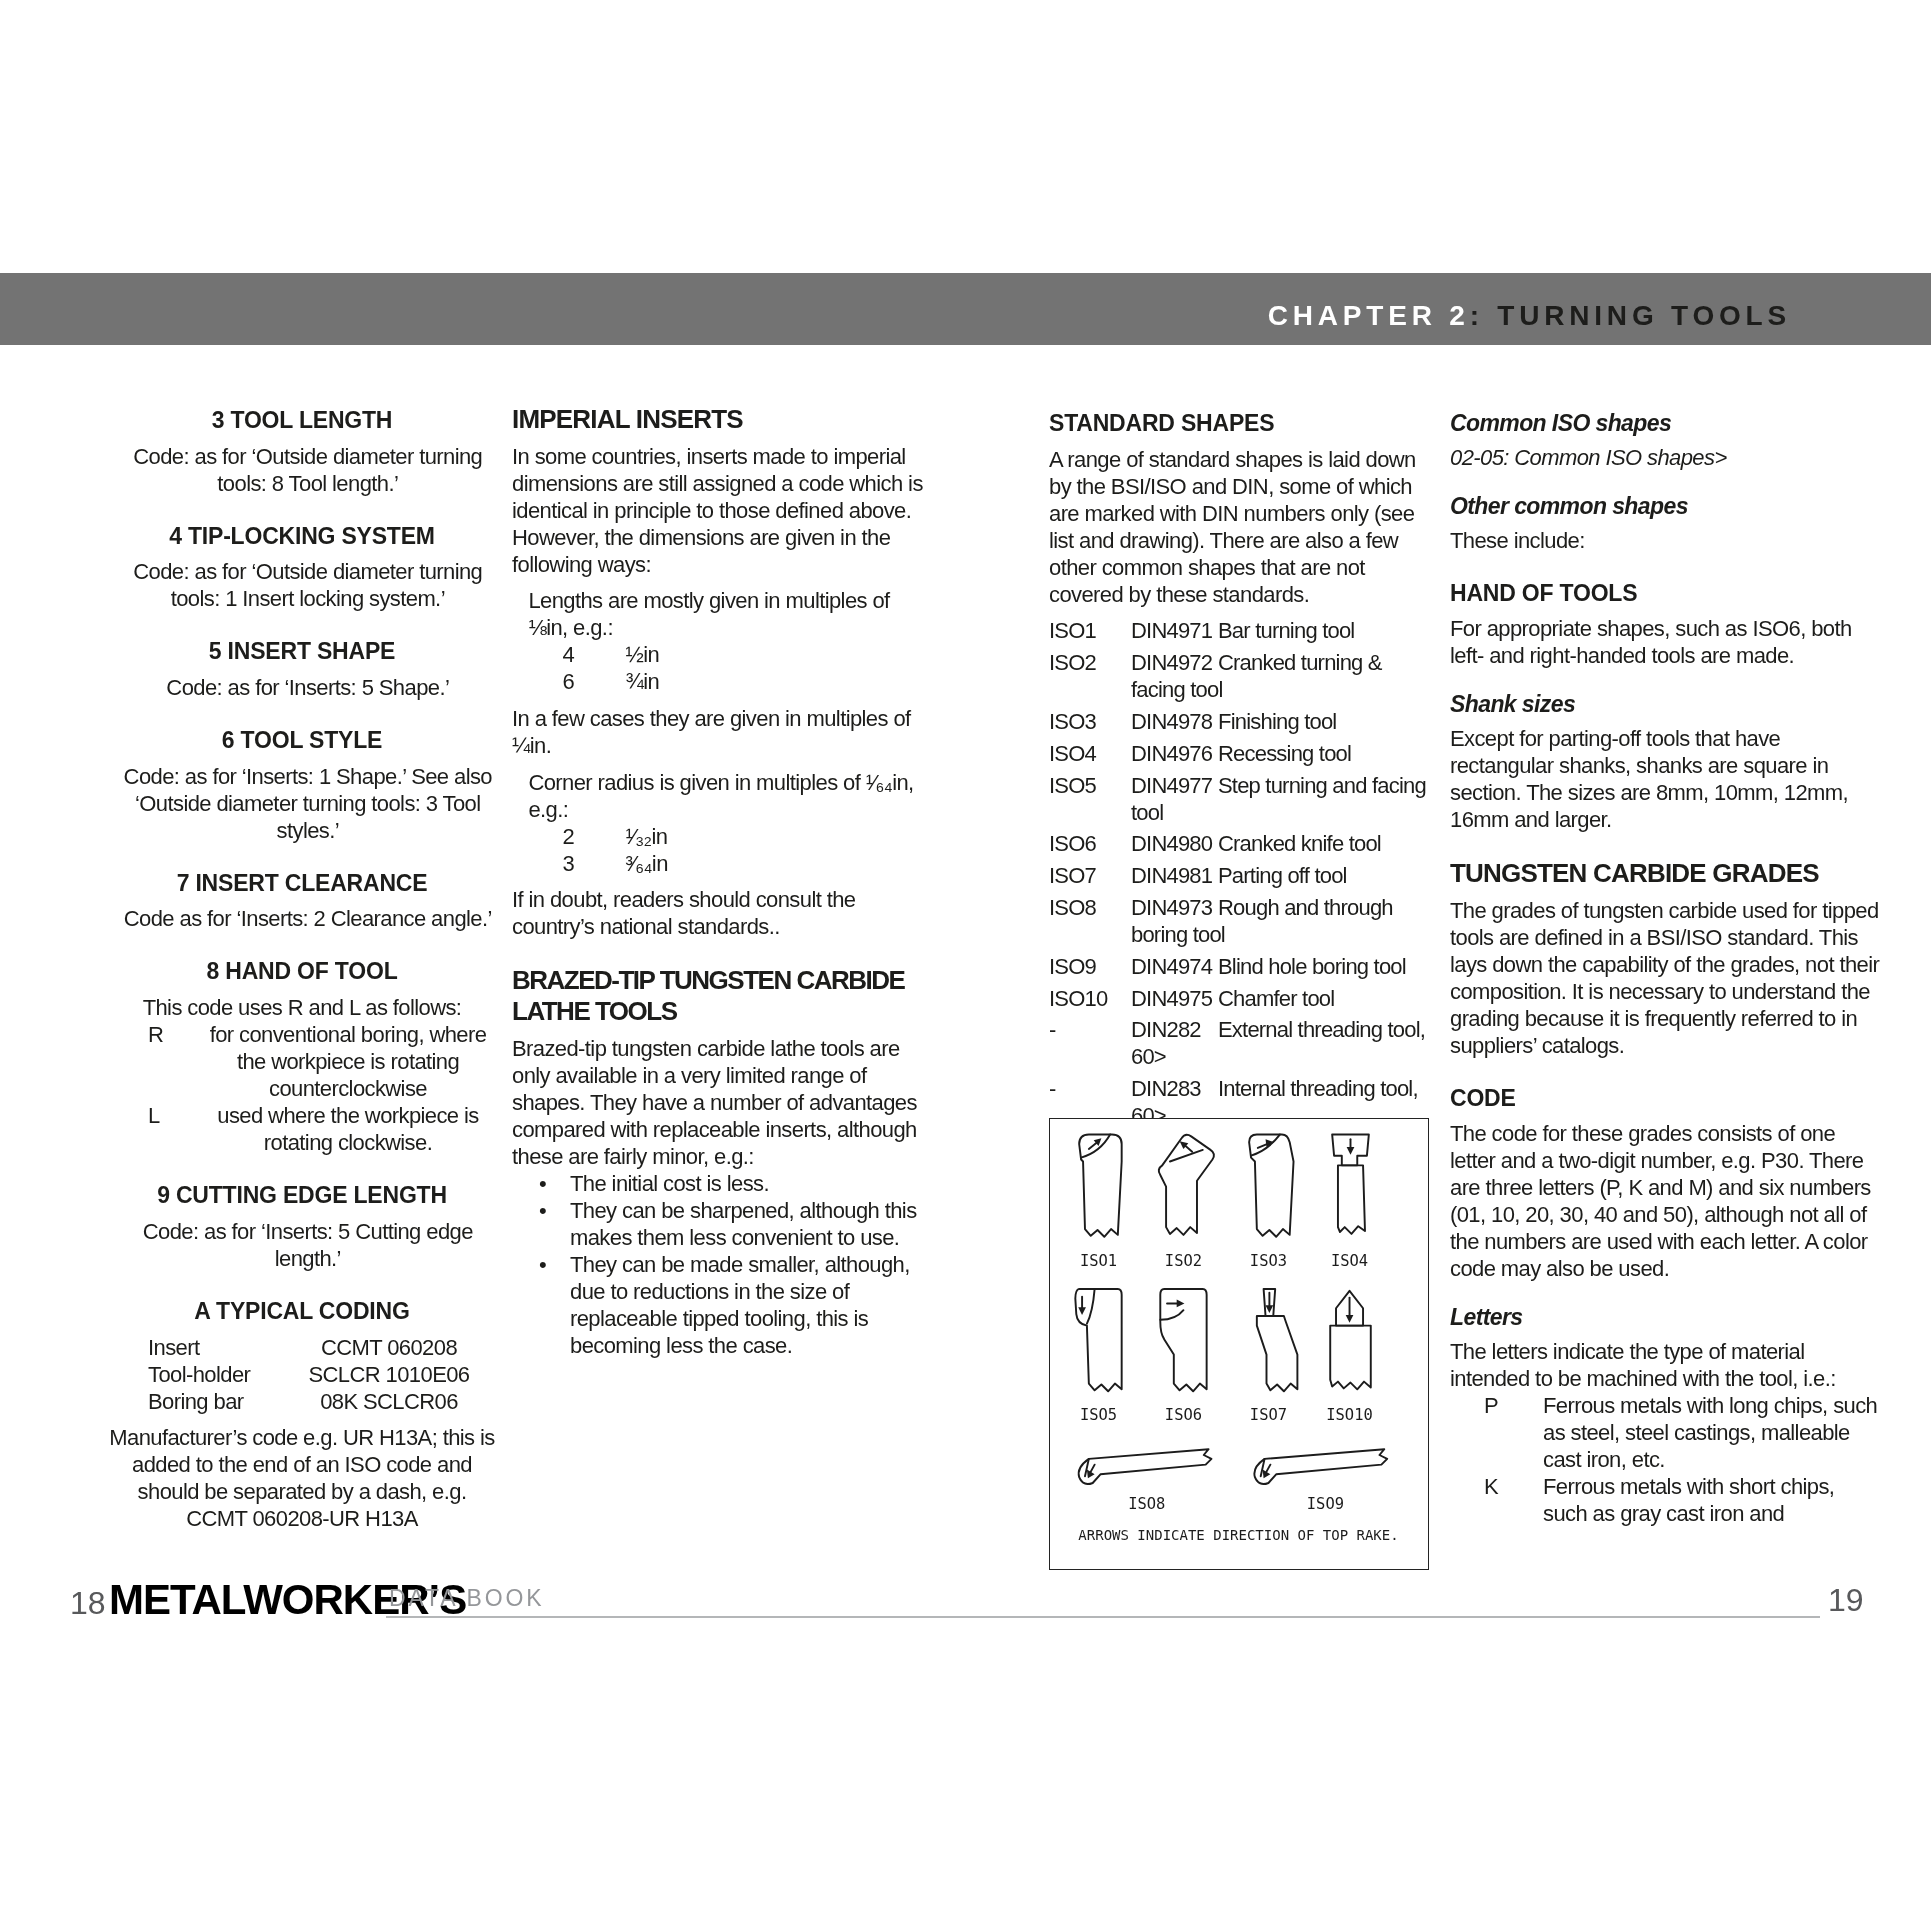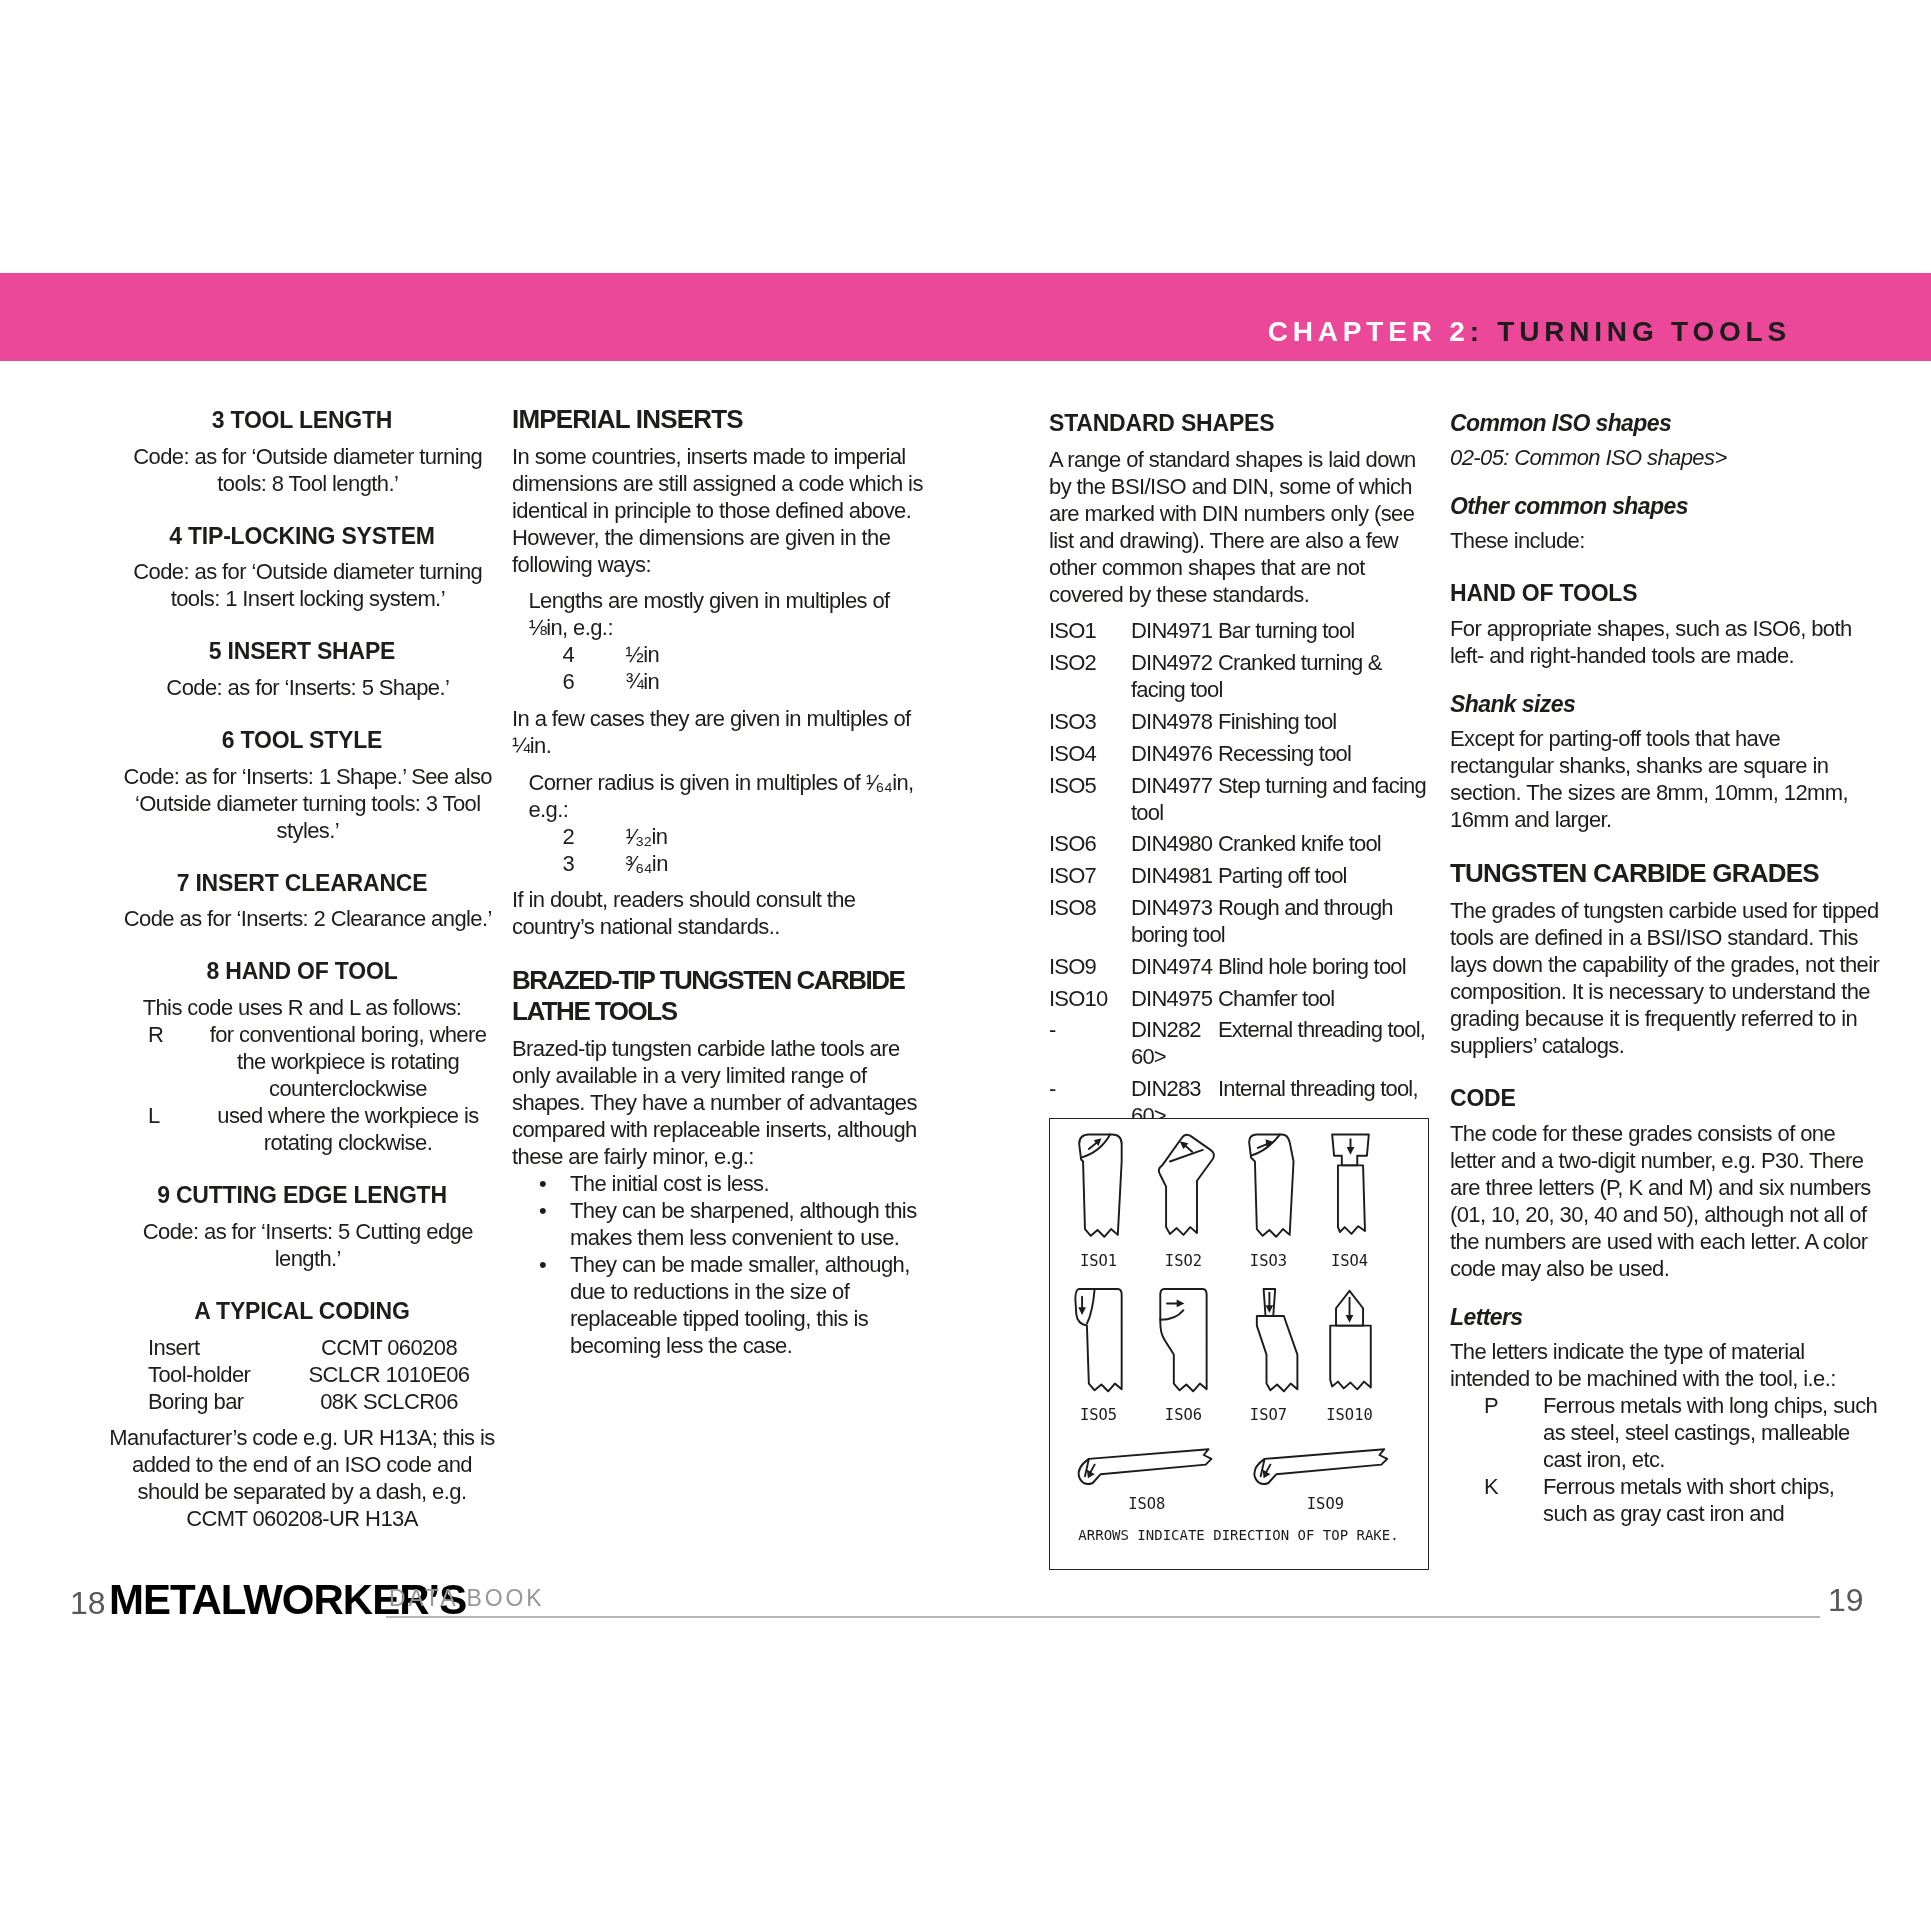--- a/index.html
+++ b/index.html
@@ -4,21 +4,21 @@
 <style>
   html,body{margin:0;padding:0;}
   body{
     width:1931px;height:1931px;background:#ffffff;
     font-family:"Liberation Sans", sans-serif;color:#1d1d1b;
   }
   .page{position:relative;width:1931px;height:1931px;overflow:hidden;background:#ffffff;}
 
   
   .band{
-    position:absolute;left:0;top:273px;width:1931px;height:88px;background:#ec4899;
+    position:absolute;left:0;top:273px;width:1931px;height:72px;background:#737373;
     display:flex;justify-content:flex-end;align-items:flex-end;
     padding:0 140px 13.5px 0;box-sizing:border-box;
     font-weight:bold;font-size:28px;letter-spacing:4.8px;white-space:nowrap;
   }
   .band .lab{color:#ffffff;}
   .band .colon{color:#1d1d1b;margin-right:13.5px;}
   .band .tit{color:#1d1d1b;}
 
   
   .col{position:absolute;font-size:22px;line-height:27px;letter-spacing:-0.6px;}

